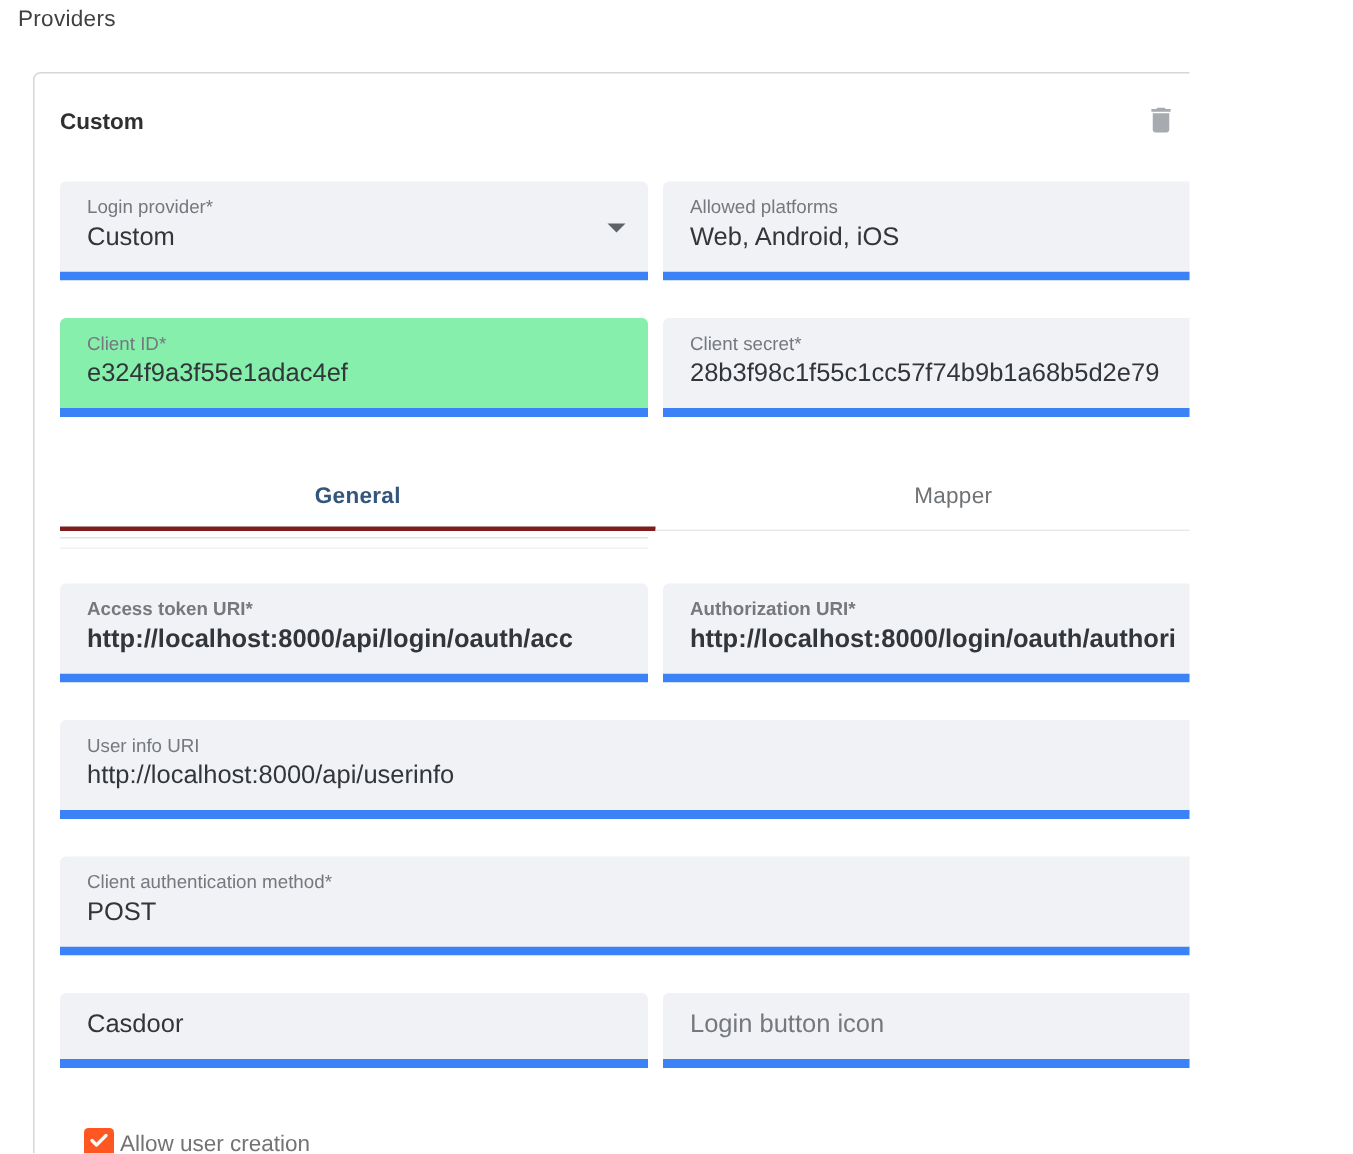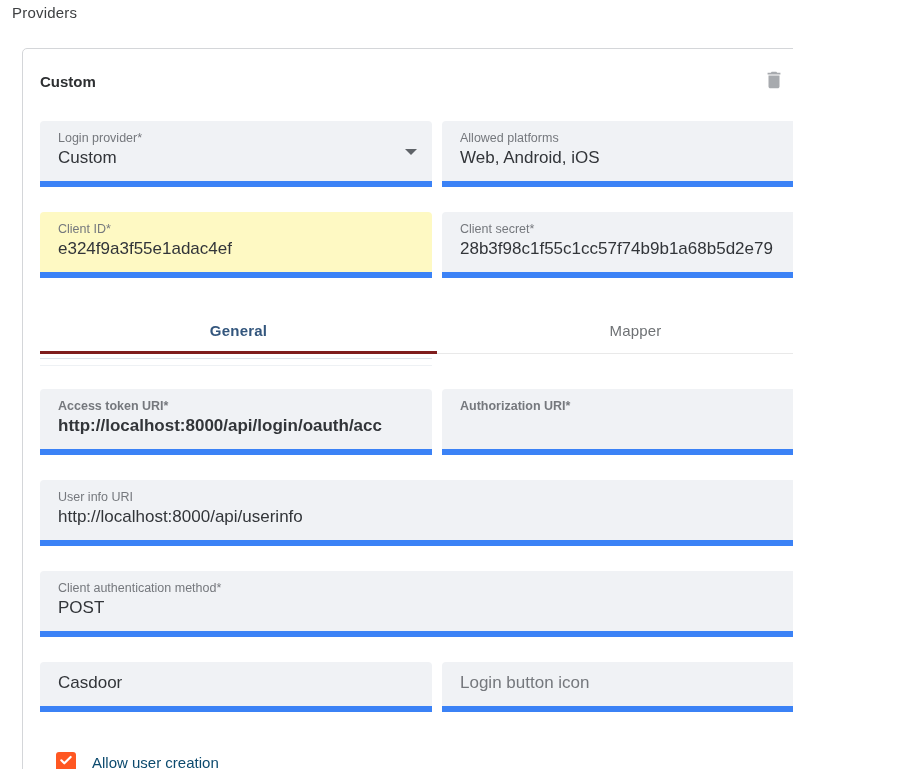--- a/index.html
+++ b/index.html
@@ -32,21 +32,21 @@
   .icon-btn.trash { margin-right:24px; }
   .row { display:flex; gap:10px; }
   .row.mt1 { margin-top:25px; }
   .field {
     flex:1; position:relative;
     background:#f0f2f5; border-radius:4px 4px 0 0;
     border-bottom:6px solid #3b82f6;
     padding:9px 40px 11px 18px;
     cursor:text; overflow:hidden;
   }
-  .field.tinted { background:#fef9c3; }
+  .field.tinted { background:#86efac; }
   .field .flabel {
     font-size:12.5px; line-height:16px; color:#75787d; white-space:nowrap;
   }
   .field .fvalue {
     font-size:17px; line-height:24px; color:#323539;
     white-space:nowrap; overflow:hidden;
   }
   .field.empty { display:flex; align-items:center; }
   .field.empty .fplaceholder { font-size:17px; color:#75787d; }
   .caret {
@@ -70,21 +70,21 @@
   .tab-shadow .l2 { height:1px; background:#eef1f4; margin-top:6px; }
   .row.after-tabs { margin-top:23px;font-weight:bold; }
   .checkbox-row {
     display:flex; align-items:center; margin-top:40px; margin-left:16px;
   }
   .checkbox {
     width:20px; height:20px; border-radius:3px; background:#ff5722;
     display:flex; align-items:center; justify-content:center; cursor:pointer;
     flex:0 0 auto;
   }
-  .checkbox-label { margin-left:16px; font-size:15px; color:#0c4a6e; }
+  .checkbox-label { margin-left:4px; font-size:15px; color:#737373; }
 </style>
 </head>
 <body>
 
 <div class="page">
 
   <div class="page-title">Providers</div>
 
   <div class="card">
 
@@ -139,20 +139,21 @@
         <div class="l2"></div>
     </div>
 
     <div class="row after-tabs">
       <div class="field">
         <div class="flabel">Access token URI*</div>
         <div class="fvalue">http://localhost:8000/api/login/oauth/acc</div>
       </div>
       <div class="field">
         <div class="flabel">Authorization URI*</div>
+        <div class="fvalue">http://localhost:8000/login/oauth/authori</div>
       </div>
     </div>
 
     <div class="row mt1">
       <div class="field">
         <div class="flabel">User info URI</div>
         <div class="fvalue">http://localhost:8000/api/userinfo</div>
       </div>
     </div>
 

